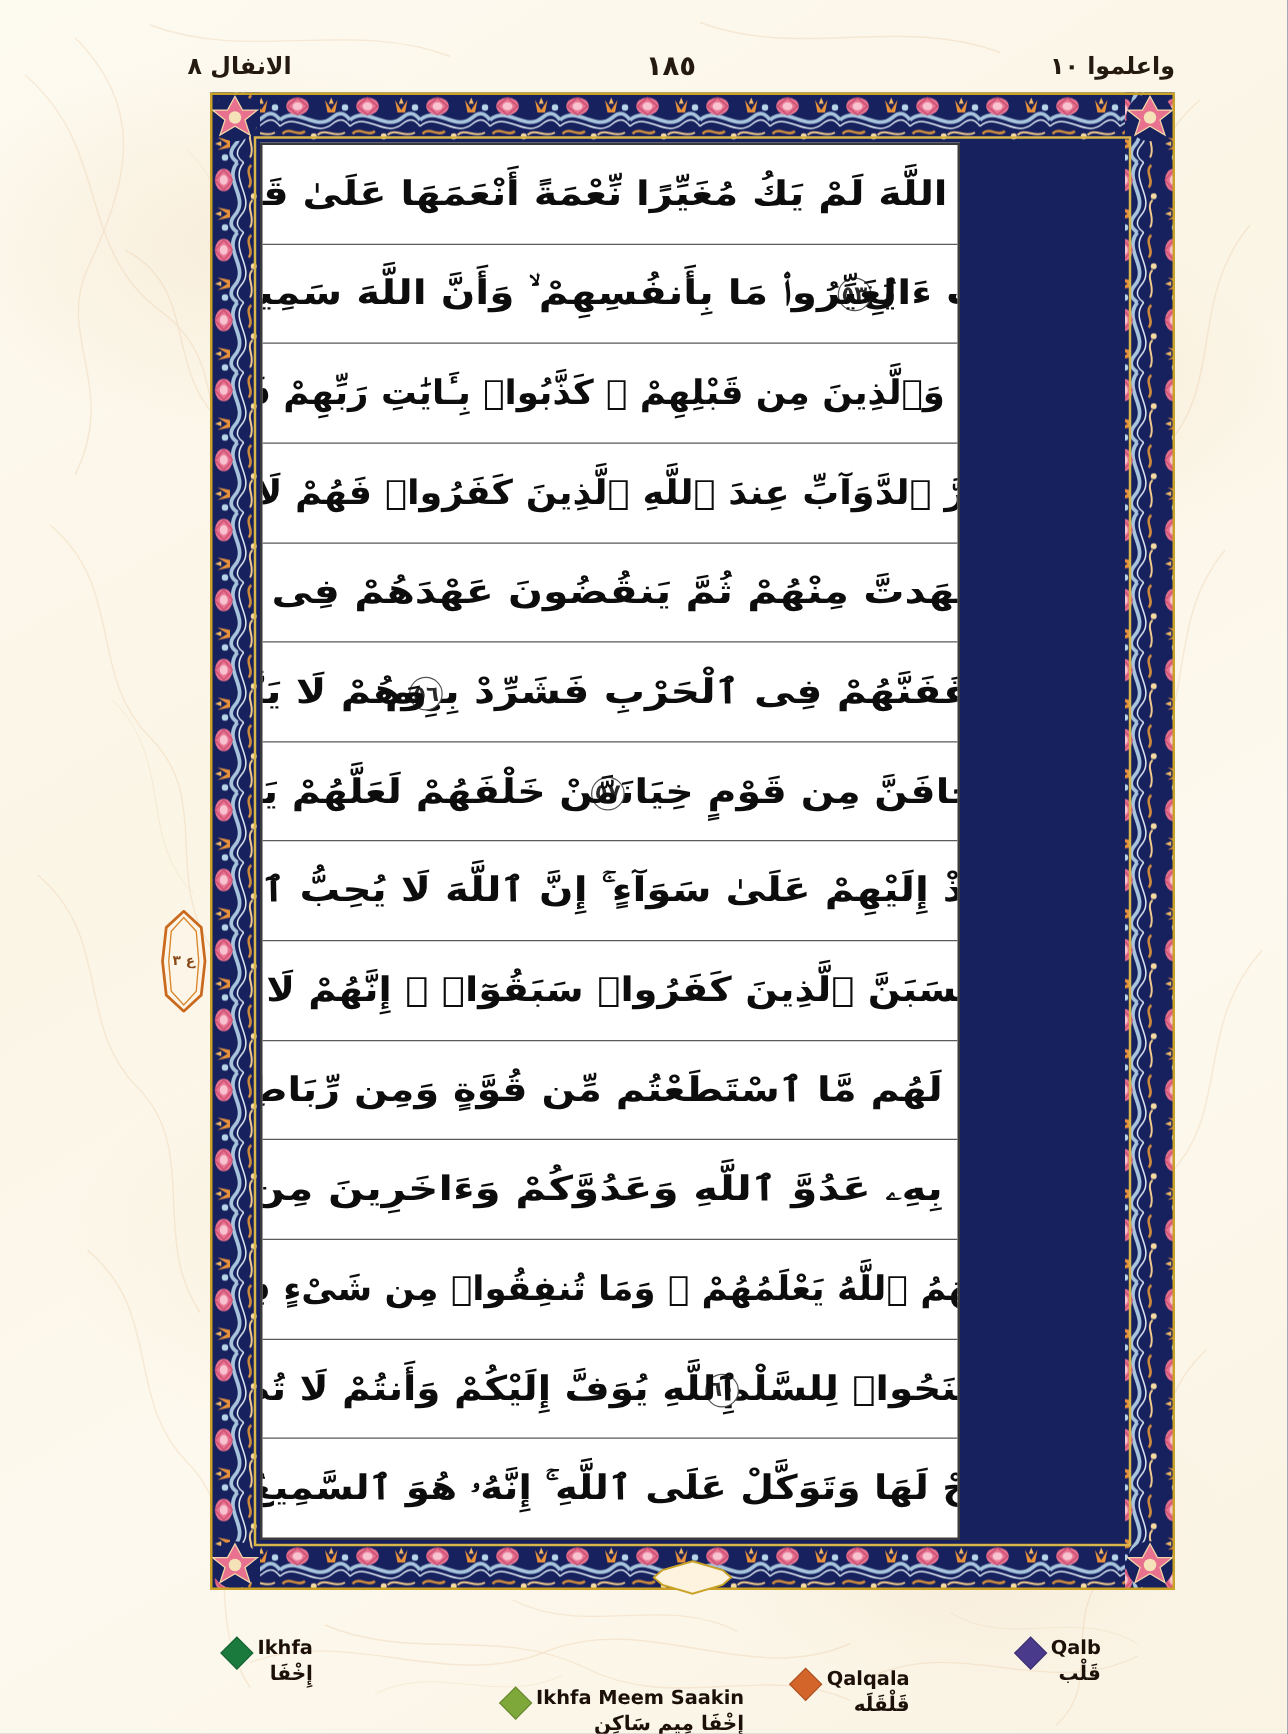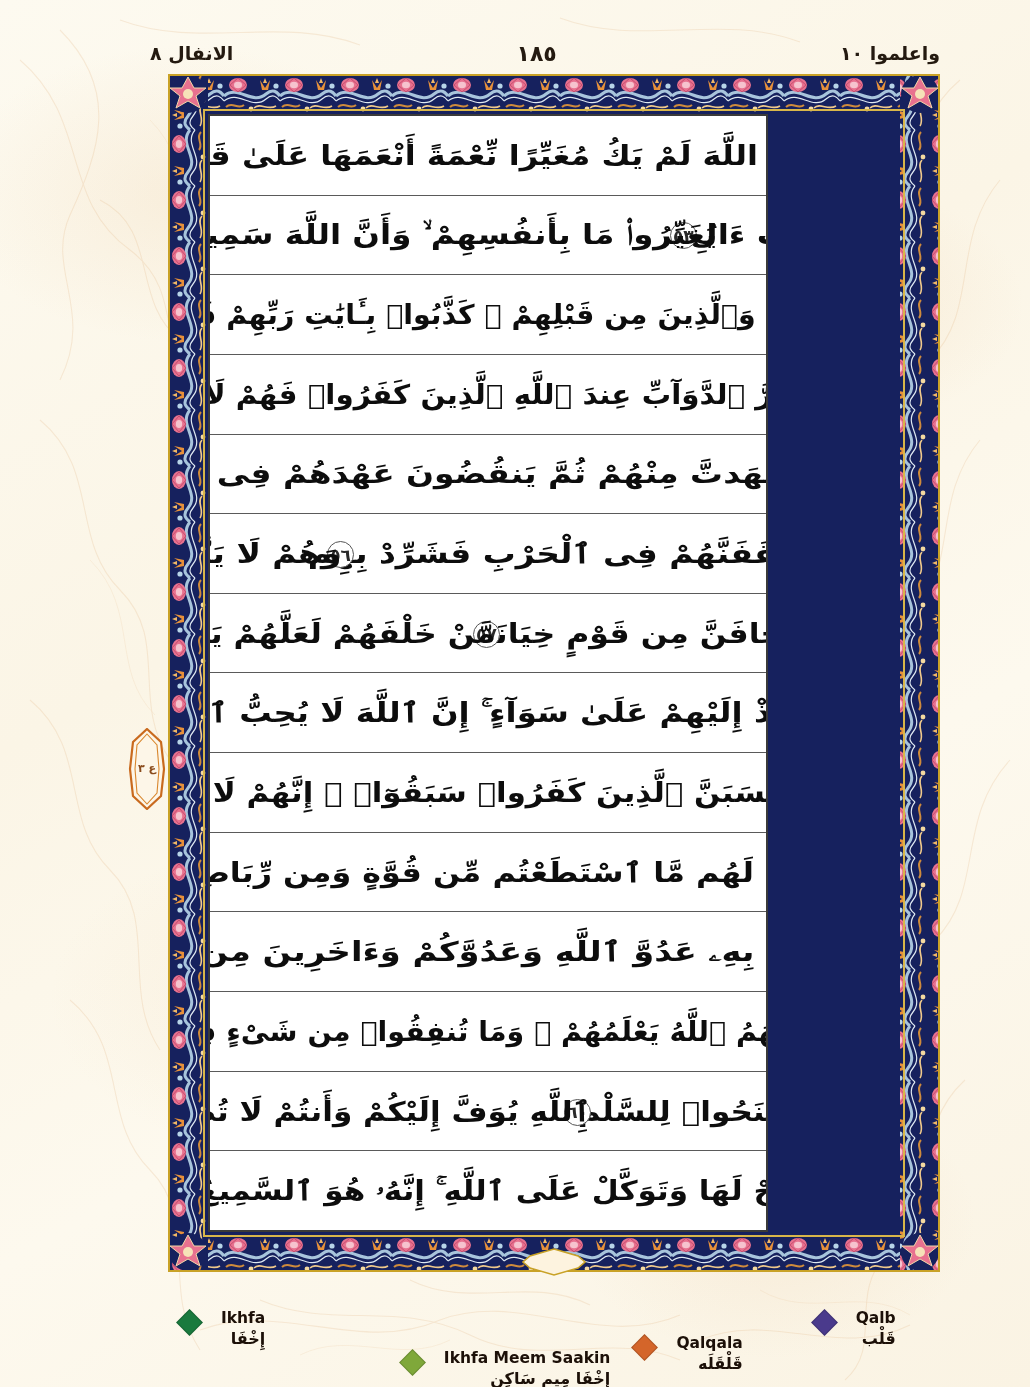--- a/index.html
+++ b/index.html
@@ -131,21 +131,21 @@
   .legend {
     position: absolute;
     left: 180px; right: 70px;
     top: 1310px; height: 62px;
     display: flex;
     align-items: flex-start;
   }
   .legend-item {
     display: flex;
     align-items: flex-start;
-    gap: 22px;
+    gap: 7px;
   }
   .legend-item.i0 { width: 230px; }
   .legend-item.i1 { width: 240px; margin-top: 40px; }
   .legend-item.i2 { width: 185px; margin-top: 25px; }
   .legend-item.i3 { width: 150px; }
   .diamond {
     width: 17px; height: 17px;
     transform: rotate(45deg);
     flex: 0 0 auto;
     margin-top: 3px;

